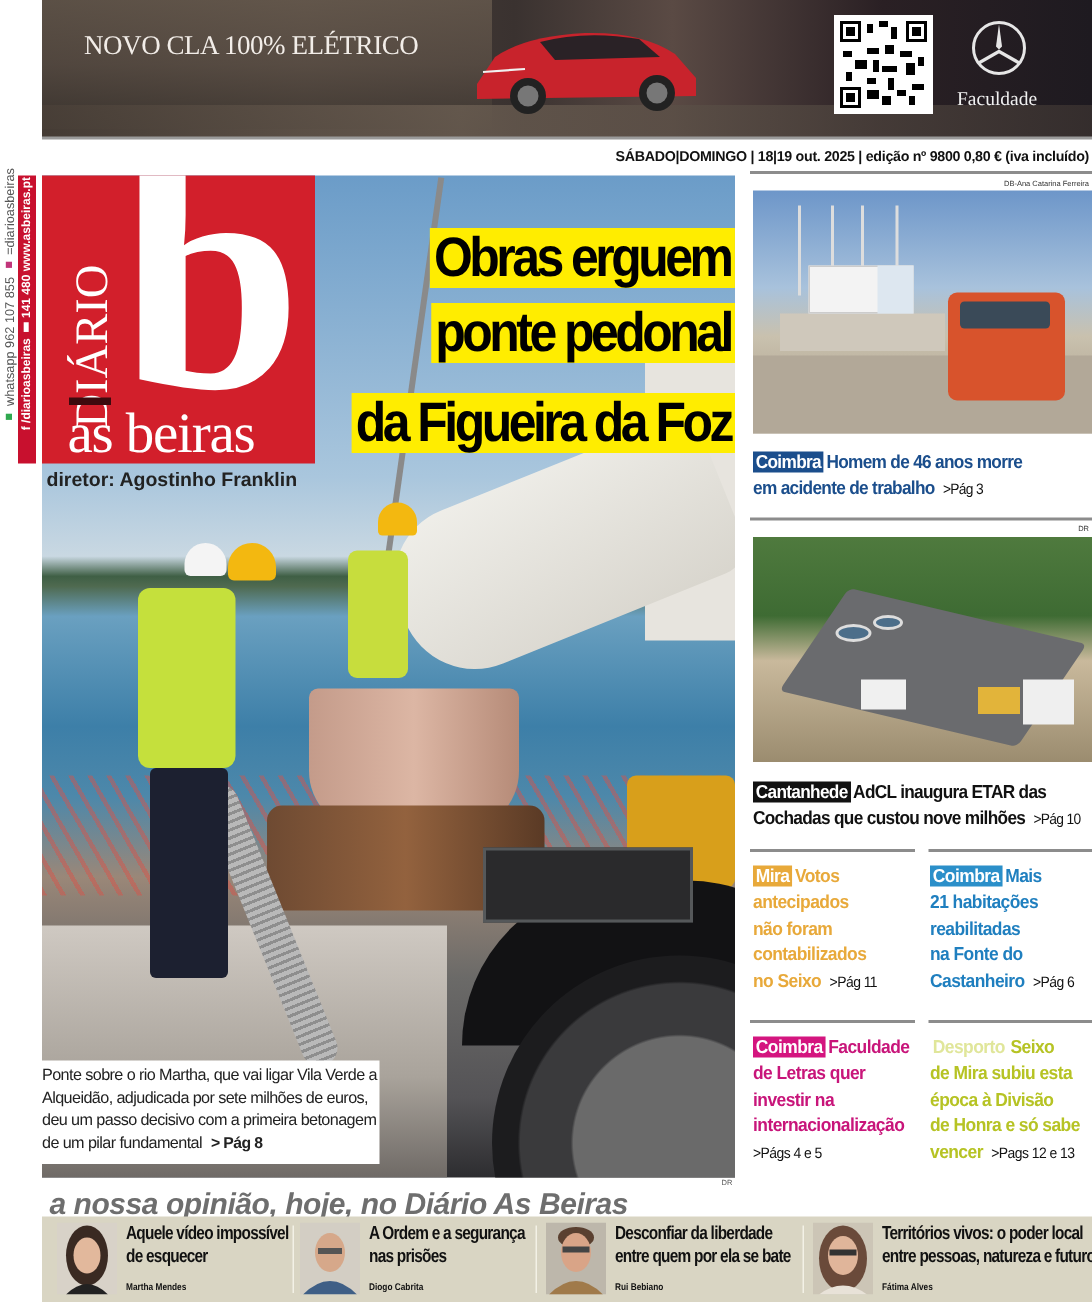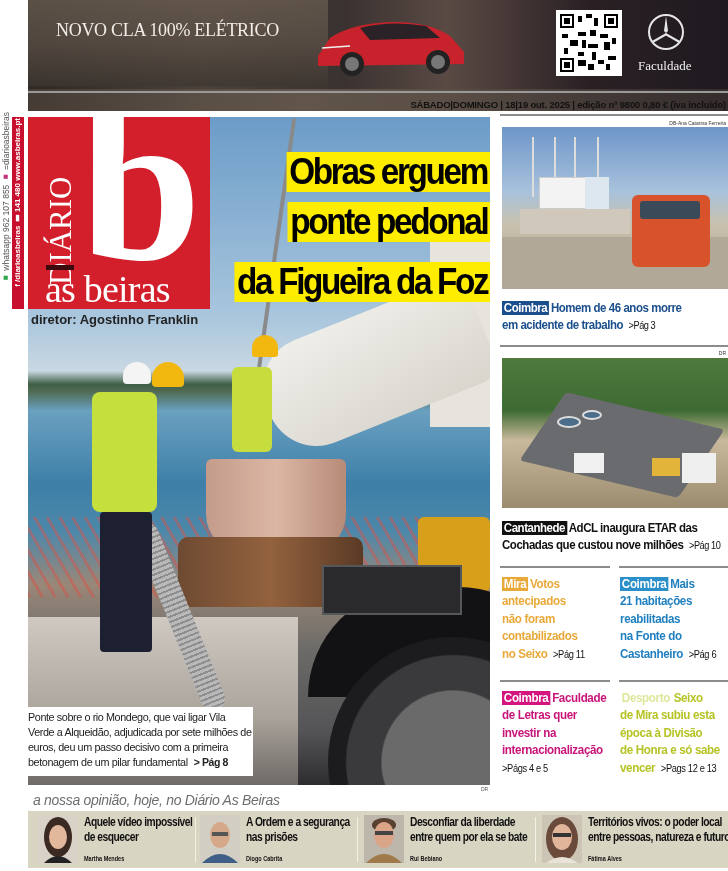--- a/index.html
+++ b/index.html
@@ -1,19 +1,19 @@
 <!DOCTYPE html>
 <html><head>
 <meta charset="utf-8">
 <style>
   * { box-sizing: border-box; margin: 0; padding: 0; }
   body { width: 728px; height: 871px; background: #ffffff; position: relative; overflow: hidden; font-family: "Liberation Sans", sans-serif; }
 
   
-  .ad { position: absolute; left: 28px; top: 0; width: 700px; height: 111px; background: linear-gradient(90deg, #2e2826 0%, #4a403a 25%, #3a3230 45%, #5a4a44 60%, #2a2024 80%, #1e1a20 100%); overflow: hidden; }
+  .ad { position: absolute; left: 28px; top: 0; width: 700px; height: 92px; background: linear-gradient(90deg, #2e2826 0%, #4a403a 25%, #3a3230 45%, #5a4a44 60%, #2a2024 80%, #1e1a20 100%); overflow: hidden; }
   .ad .stone { position: absolute; left: 0; top: 0; width: 300px; height: 86px; background: linear-gradient(180deg, #6a5d50 0%, #5c5046 50%, #3d3630 100%); opacity: 0.75; }
   .ad .road { position: absolute; left: 0; bottom: 0; width: 700px; height: 22px; background: linear-gradient(90deg, #4a4038, #6b5e52 40%, #3a3230); opacity: 0.8; }
   .ad .car { position: absolute; left: 282px; top: 12px; width: 160px; height: 66px; }
   .ad .ad-title { position: absolute; left: 28px; top: 20px; color: #f2ede8; font-family: "Liberation Serif", serif; font-size: 18px; letter-spacing: -0.3px; }
   .ad .ad-sub { position: absolute; left: 26px; top: 43px; color: #e8e2dc; font-size: 11.5px; line-height: 16px; }
   .ad .qr { position: absolute; left: 528px; top: 10px; width: 66px; height: 66px; background: #fff; padding: 4px; }
   .ad .qr svg { width: 58px; height: 58px; }
   .ad .merc { position: absolute; left: 618px; top: 12px; width: 40px; height: 40px; }
   .ad .sodi { position: absolute; left: 610px; top: 58px; color: #f0f0f0; font-family: "Liberation Serif", serif; font-size: 13px; }
 
@@ -85,21 +85,21 @@
   .photo-etar .tank1 { position: absolute; left: 55px; top: 58px; width: 24px; height: 12px; border-radius: 50%; background: #4c6e8a; border: 2px solid #ddd; }
   .photo-etar .tank2 { position: absolute; left: 80px; top: 52px; width: 20px; height: 10px; border-radius: 50%; background: #4c6e8a; border: 2px solid #ddd; }
   .photo-etar .yellow { position: absolute; left: 150px; top: 100px; width: 28px; height: 18px; background: #e2b43a; }
   .photo-etar .bldg { position: absolute; left: 180px; top: 95px; width: 34px; height: 30px; background: #efefef; }
   .photo-etar .bldg2 { position: absolute; left: 72px; top: 95px; width: 30px; height: 20px; background: #f0f0f0; }
 
   .brief { position: absolute; font-weight: bold; font-size: 12.5px; line-height: 17.4px; letter-spacing: -0.4px; transform: scaleX(0.93); transform-origin: left top; white-space: nowrap; }
   .brief .pgref { font-size: 10px; }
 
   
-  .op-title { position: absolute; left: 33px; top: 792px; font-size: 14px; font-weight: normal; font-style: italic; color: #6e6e6e; letter-spacing: -0.3px; }
+  .op-title { position: absolute; left: 33px; top: 792px; font-size: 20px; font-weight: bold; font-style: italic; color: #6e6e6e; letter-spacing: -0.3px; }
   .op-strip { position: absolute; left: 28px; top: 811px; width: 700px; height: 57px; background: #d9d5c3; }
   .op-item { position: absolute; top: 815px; height: 50px; }
   .op-sep { position: absolute; top: 817px; width: 1px; height: 45px; background: #f3f1e6; }
   .op-photo { position: absolute; top: 0; width: 40px; height: 48px; }
   .op-head { position: absolute; top: 0; left: 46px; font-family: "Liberation Sans", sans-serif; font-weight: bold; font-size: 12.5px; line-height: 15px; letter-spacing: -0.6px; color: #111; transform: scaleX(0.82); transform-origin: left top; white-space: nowrap; }
   .op-author { position: absolute; top: 40px; left: 46px; font-size: 6.5px; font-weight: bold; color: #111; transform: scaleX(0.85); transform-origin: left top; white-space: nowrap; }
 </style>
 </head>
 <body>
 
@@ -199,21 +199,21 @@
   <div class="mh-bar"></div>
   <div class="mh-asbeiras">as beiras</div>
 </div>
 <div class="director">diretor: Agostinho Franklin</div>
 
 <div class="hl hl-1">Obras erguem</div>
 <div class="hl hl-2">ponte pedonal</div>
 <div class="hl hl-3">da Figueira da Foz</div>
 
 <div class="caption">
-  <span>Ponte sobre o rio Mondego, que vai ligar Vila Verde a Alqueidão, adjudicada por sete milhões de euros, deu um passo decisivo com a primeira betonagem de um pilar fundamental</span><span class="pg">&gt; Pág 8</span>
+  <span>Ponte sobre o rio Martha, que vai ligar Vila Verde a Alqueidão, adjudicada por sete milhões de euros, deu um passo decisivo com a primeira betonagem de um pilar fundamental</span><span class="pg">&gt; Pág 8</span>
 </div>
 <div class="dr-main">DR</div>
 
 <div class="rc-rule" style="top:114px;"></div>
 <div class="credit" style="top:120px;">DB-Ana Catarina Ferreira</div>
 <div class="photo-fire">
   <div class="flag" style="left:30px;"></div>
   <div class="flag" style="left:52px;"></div>
   <div class="flag" style="left:72px;"></div>
   <div class="flag" style="left:95px;"></div>

